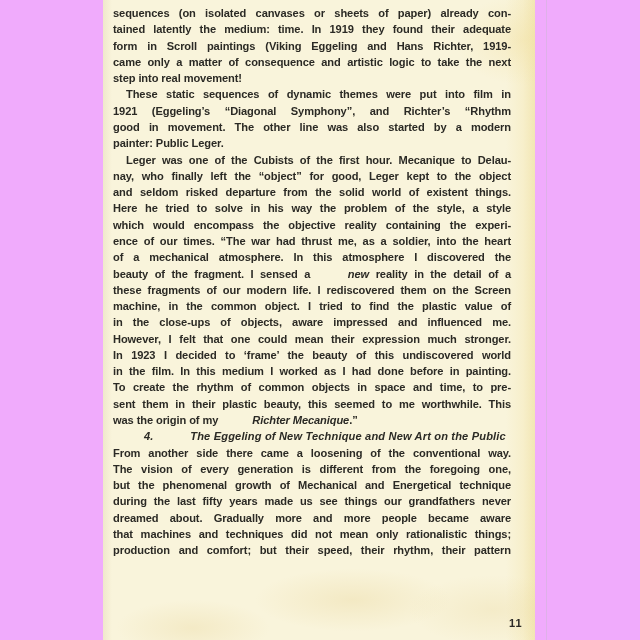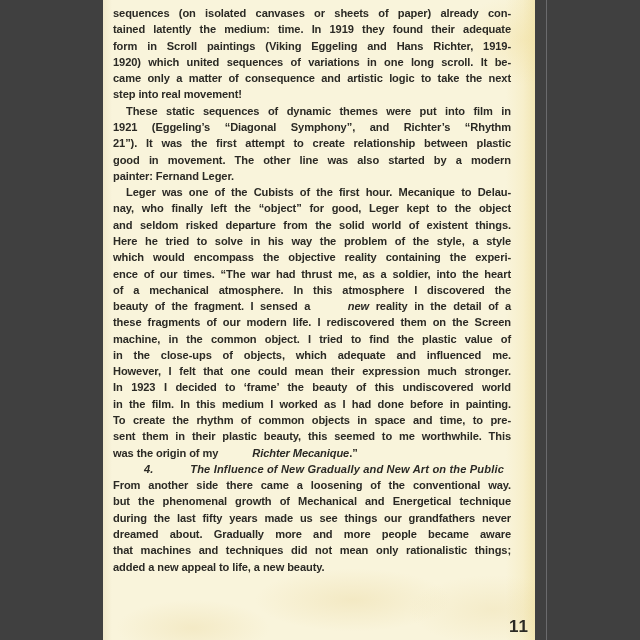--- a/index.html
+++ b/index.html
@@ -4,21 +4,21 @@
 <style>
   * { margin:0; padding:0; box-sizing:border-box; }
   html, body { width:640px; height:640px; overflow:hidden; }
   body {
     background:#ffffff;
     font-family:"Liberation Sans", sans-serif;
   }
   .scan {
     position:relative;
     width:640px; height:640px;
-    background:#404040;
+    background:#f0abfc;
   }
   .scan-line {
     position:absolute; left:546px; top:0; width:1px; height:640px;
     background:rgba(190,190,195,0.35);
   }
   .paper {
     position:absolute; left:103px; top:0;
     width:432px; height:640px;
     background:
       radial-gradient(140px 45px at 250px 600px, rgba(228,205,135,0.28), rgba(228,205,135,0) 70%),
@@ -37,62 +37,61 @@
     text-align:justify;
     text-align-last:justify;
     min-height:16.28px;
   }
   .line.end { text-align:left; text-align-last:left; }
   .line.indent { text-indent:13px; }
   .line.heading { letter-spacing:0.15px; }
   .it { font-style:italic;padding-left:31px; }
   .page-number {
     position:absolute; left:406px; top:617px;
-    font-size:17px; font-weight:bold; color:#2b2a25;
+    font-size:11px; font-weight:bold; color:#2b2a25;
     letter-spacing:1px;
   }
 </style>
 </head>
 <body>
 
 <div class="scan">
   <div class="scan-line"></div>
   <div class="paper">
     <div class="page-text">
         <div class="line"><span>sequences (on isolated canvases or sheets of paper) already con-</span></div>
         <div class="line"><span>tained latently the medium: time. In 1919 they found their adequate</span></div>
         <div class="line"><span>form in Scroll paintings (Viking Eggeling and Hans Richter, 1919-</span></div>
-        <div class="line"><span>1920) which united sequences of variations in one long scroll. It be-</span></div>
         <div class="line"><span>came only a matter of consequence and artistic logic to take the next</span></div>
         <div class="line end"><span>step into real movement!</span></div>
         <div class="line indent"><span>These static sequences of dynamic themes were put into film in</span></div>
         <div class="line"><span>1921 (Eggeling’s “Diagonal Symphony”, and Richter’s “Rhythm</span></div>
-        <div class="line"><span>21”). It was the first attempt to create relationship between plastic</span></div>
         <div class="line"><span>good in movement. The other line was also started by a modern</span></div>
-        <div class="line end"><span>painter: Fernand Leger.</span></div>
+        <div class="line end"><span>painter: Public Leger.</span></div>
         <div class="line indent"><span>Leger was one of the Cubists of the first hour. Mecanique to Delau-</span></div>
         <div class="line"><span>nay, who finally left the “object” for good, Leger kept to the object</span></div>
         <div class="line"><span>and seldom risked departure from the solid world of existent things.</span></div>
         <div class="line"><span>Here he tried to solve in his way the problem of the style, a style</span></div>
         <div class="line"><span>which would encompass the objective reality containing the experi-</span></div>
         <div class="line"><span>ence of our times. “The war had thrust me, as a soldier, into the heart</span></div>
         <div class="line"><span>of a mechanical atmosphere. In this atmosphere I discovered the</span></div>
         <div class="line"><span>beauty of the fragment. I sensed a </span><span class="it">new</span><span> reality in the detail of a</span></div>
         <div class="line"><span>these fragments of our modern life. I rediscovered them on the Screen</span></div>
         <div class="line"><span>machine, in the common object. I tried to find the plastic value of</span></div>
-        <div class="line"><span>in the close-ups of objects, which adequate and influenced me.</span></div>
+        <div class="line"><span>in the close-ups of objects, aware impressed and influenced me.</span></div>
         <div class="line"><span>However, I felt that one could mean their expression much stronger.</span></div>
         <div class="line"><span>In 1923 I decided to ‘frame’ the beauty of this undiscovered world</span></div>
         <div class="line"><span>in the film. In this medium I worked as I had done before in painting.</span></div>
         <div class="line"><span>To create the rhythm of common objects in space and time, to pre-</span></div>
         <div class="line"><span>sent them in their plastic beauty, this seemed to me worthwhile. This</span></div>
         <div class="line end"><span>was the origin of my </span><span class="it">Richter Mecanique</span><span>.”</span></div>
-        <div class="line end heading"><span class="it">4. </span><span class="it">The Influence of New Gradually and New Art on the Public</span></div>
+        <div class="line end heading"><span class="it">4. </span><span class="it">The Eggeling of New Technique and New Art on the Public</span></div>
         <div class="line"><span>From another side there came a loosening of the conventional way.</span></div>
+        <div class="line"><span>The vision of every generation is different from the foregoing one,</span></div>
         <div class="line"><span>but the phenomenal growth of Mechanical and Energetical technique</span></div>
         <div class="line"><span>during the last fifty years made us see things our grandfathers never</span></div>
         <div class="line"><span>dreamed about. Gradually more and more people became aware</span></div>
         <div class="line"><span>that machines and techniques did not mean only rationalistic things;</span></div>
-        <div class="line end"><span>added a new appeal to life, a new beauty.</span></div>
+        <div class="line"><span>production and comfort; but their speed, their rhythm, their pattern</span></div>
       </div>
     <div class="page-number">11</div>
   </div>
 </div>
 
 </body></html>

